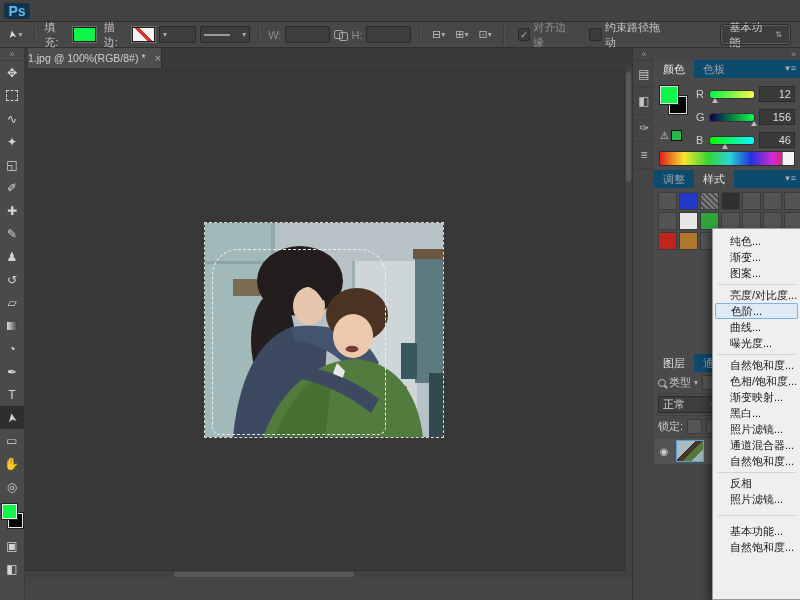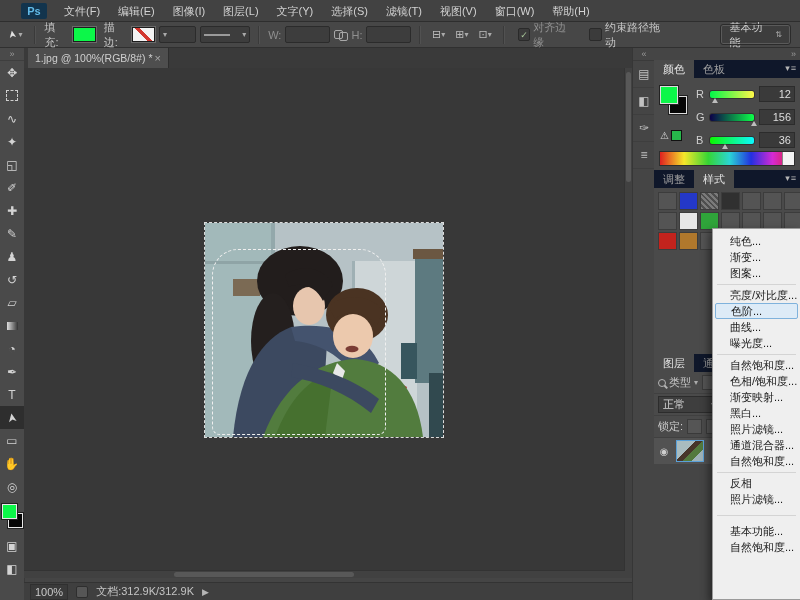--- a/index.html
+++ b/index.html
@@ -3,22 +3,22 @@
 <meta charset="utf-8">
 <style>
   html,body{margin:0;padding:0;background:#2b2b2b;}
   .app{position:relative;width:800px;height:600px;overflow:hidden;
        font-family:"Liberation Sans","DejaVu Sans",sans-serif;
        background:#454545;color:#cfcfcf;font-size:11px;-webkit-font-smoothing:antialiased;}
   .abs{position:absolute;}
   
   .menubar{left:0;top:0;width:800px;height:22px;background:#424242;border-bottom:1px solid #2e2e2e;
            display:flex;align-items:center;padding-left:4px;box-sizing:border-box;}
-  .pslogo{width:26px;height:16px;background:#12344d;color:#62bbe8;font-weight:bold;font-size:11px;
-          display:flex;align-items:center;justify-content:center;border-radius:2px;margin-right:8px;margin-left:17px;}
+  .pslogo{width:26px;height:16px;background:#12344d;color:#62bbe8;font-weight:bold;font-size:14px;
+          display:flex;align-items:center;justify-content:center;border-radius:2px;margin-right:8px;}
   .mb-item{padding:0 9px;line-height:22px;color:#d2d2d2;cursor:default;}
   
   .optionsbar{left:0;top:22px;width:800px;height:26px;background:#474747;border-bottom:1px solid #303030;
               display:flex;align-items:center;box-sizing:border-box;padding:0 4px;gap:4px;}
   .ob-sep{width:1px;height:18px;background:#3a3a3a;border-right:1px solid #515151;margin:0 4px;}
   .ob-label{color:#c6c6c6;}
   .ob-dim{color:#8f8f8f;}
   .toolpreset{display:flex;align-items:center;gap:2px;padding:0 4px;}
   .cursor-glyph{display:inline-block;transform:rotate(-100deg);font-size:10px;color:#e0e0e0;}
   .caret{font-size:8px;color:#aaa;}
@@ -36,22 +36,22 @@
   .iconbtn{width:20px;height:18px;display:flex;align-items:center;justify-content:center;color:#bbb;
            font-size:11px;border-radius:2px;}
   .cb{width:11px;height:11px;background:#3b3b3b;border:1px solid #2a2a2a;border-radius:2px;display:inline-flex;
       align-items:center;justify-content:center;font-size:9px;color:#a9c79a;margin-right:3px;}
   .cbgroup{display:flex;align-items:center;margin:0 5px;}
   .workspace-btn{height:17px;background:#3d3d3d;border:1px solid #5a5a5a;outline:1px solid #2b2b2b;
       border-radius:2px;display:flex;align-items:center;gap:4px;padding:0 7px;color:#cfcfcf;margin-right:6px;margin-left:40px;}
   .spacer{flex:1;}
   
   .tabbar{left:24px;top:48px;width:608px;height:20px;background:#3a3a3a;display:flex;align-items:flex-end;}
-  .doctab{margin-left:4px;height:20px;background:#4e4e4e;display:flex;align-items:center;gap:2px;
-          padding:0 7px;color:#cfcfcf;font-size:10.5px;border-right:1px solid #2e2e2e;}
+  .doctab{margin-left:4px;height:20px;background:#4e4e4e;display:flex;align-items:center;gap:9px;
+          padding:0 0;color:#cfcfcf;font-size:10.5px;border-right:1px solid #2e2e2e;}
   .tabclose{color:#a9a9a9;font-size:11px;cursor:pointer;}
   
   .leftcol{left:0;top:48px;width:24px;bottom:0;background:#4a4a4a;border-right:1px solid #3a3a3a;}
   .tb-collapse{height:12px;display:flex;align-items:center;justify-content:center;color:#9a9a9a;
                font-size:9px;border-bottom:1px solid #3e3e3e;}
   .tool{width:24px;height:23px;display:flex;align-items:center;justify-content:center;color:#d4d4d4;
         font-size:12px;box-sizing:border-box;}
   .tool.selected{background:#2e2e2e;}
   .tool .rot-up{display:inline-block;transform:rotate(-100deg);}
   .tool .dashed-box{width:10px;height:9px;border:1px dashed #cfcfcf;}
@@ -73,21 +73,21 @@
   
   .dockstrip{left:632px;top:48px;width:22px;bottom:0;background:#454545;border-left:1px solid #363636;}
   .dock-collapse{height:12px;display:flex;align-items:center;justify-content:center;color:#9a9a9a;font-size:9px;
                  border-bottom:1px solid #3a3a3a;}
   .dock-icon{width:22px;height:26px;display:flex;align-items:center;justify-content:center;color:#c2c2c2;
              font-size:12px;border-bottom:1px solid #3e3e3e;}
   
   .panels{left:654px;top:48px;width:146px;bottom:0;background:#454545;}
   .panels-head{height:12px;display:flex;justify-content:flex-end;align-items:center;color:#9a9a9a;
                font-size:9px;padding-right:4px;}
-  .ptabs{height:18px;background:#0f172a;display:flex;align-items:flex-end;position:relative;}
+  .ptabs{height:18px;background:#0c4a6e;display:flex;align-items:flex-end;position:relative;}
   .ptab{height:18px;display:flex;align-items:center;padding:0 9px;color:#9f9f9f;}
   .ptab.active{background:#4a4a4a;color:#e2e2e2;}
   .panelmenu{position:absolute;right:3px;top:3px;color:#b5b5b5;font-size:9px;letter-spacing:1px;}
   .pbody{background:#4a4a4a;}
   
   .colorbody{height:92px;position:relative;padding:6px 5px 4px 5px;box-sizing:border-box;}
   .cp-fgbg{position:absolute;left:6px;top:8px;width:32px;height:34px;}
   .cp-fg{position:absolute;left:0;top:0;width:16px;height:16px;background:#0cf749;border:1px solid #ddd;
          outline:1px solid #222;z-index:2;}
   .cp-bg{position:absolute;left:9px;top:10px;width:16px;height:16px;background:#060606;border:1px solid #ddd;
@@ -139,32 +139,20 @@
   .docinfo{color:#c4c4c4;}
   .statarrow{color:#b5b5b5;font-size:9px;}
 </style>
 </head>
 <body>
 
 <div class="app">
 
   <div class="abs menubar">
     <div class="pslogo">Ps</div>
-    <div id="menubar-items" style="display:flex;">
-        <span class="mb-item">文件(F)</span>
-        <span class="mb-item">编辑(E)</span>
-        <span class="mb-item">图像(I)</span>
-        <span class="mb-item">图层(L)</span>
-        <span class="mb-item">文字(Y)</span>
-        <span class="mb-item">选择(S)</span>
-        <span class="mb-item">滤镜(T)</span>
-        <span class="mb-item">视图(V)</span>
-        <span class="mb-item">窗口(W)</span>
-        <span class="mb-item">帮助(H)</span>
-      </div>
   </div>
 
   <div class="abs optionsbar">
     <div class="toolpreset">
       <span class="cursor-glyph">➤</span>
       <span class="caret">▾</span>
     </div>
     <div class="ob-sep"></div>
     <span class="ob-label">填充:</span>
     <span class="fill-swatch"></span>
@@ -363,21 +351,21 @@
         <span class="track" style="background:linear-gradient(to right,rgb(12,0,73),rgb(12,255,73));">
             <span class="th" style="left:94%;"></span>
           </span>
         <span class="cval">156</span>
       </div>
       <div class="crow" style="top:54px;">
         <span class="clabel">B</span>
         <span class="track" style="background:linear-gradient(to right,rgb(12,247,0),rgb(12,247,255));">
             <span class="th" style="left:28%;"></span>
           </span>
-        <span class="cval">36</span>
+        <span class="cval">46</span>
       </div>
       <div class="gamut">
         <span>⚠</span>
         <span class="chip"></span>
       </div>
       <div class="spectrum">
         <span class="white"></span>
       </div>
     </div>
 
@@ -462,20 +450,14 @@
       <div class="menu-item">通道混合器...</div>
       <div class="menu-item">自然饱和度...</div>
       <div class="menu-sep"></div>
       <div class="menu-item">反相</div>
       <div class="menu-item">照片滤镜...</div>
       <div class="menu-sep big"></div>
       <div class="menu-item">基本功能...</div>
       <div class="menu-item">自然饱和度...</div>
     </div>
 
-  <div class="abs statusbar">
-    <span class="zoombox">100%</span>
-    <span class="statchip"></span>
-    <span class="docinfo">文档:312.9K/312.9K</span>
-    <span class="statarrow">▶</span>
-  </div>
 
 </div>
 
 </body></html>

